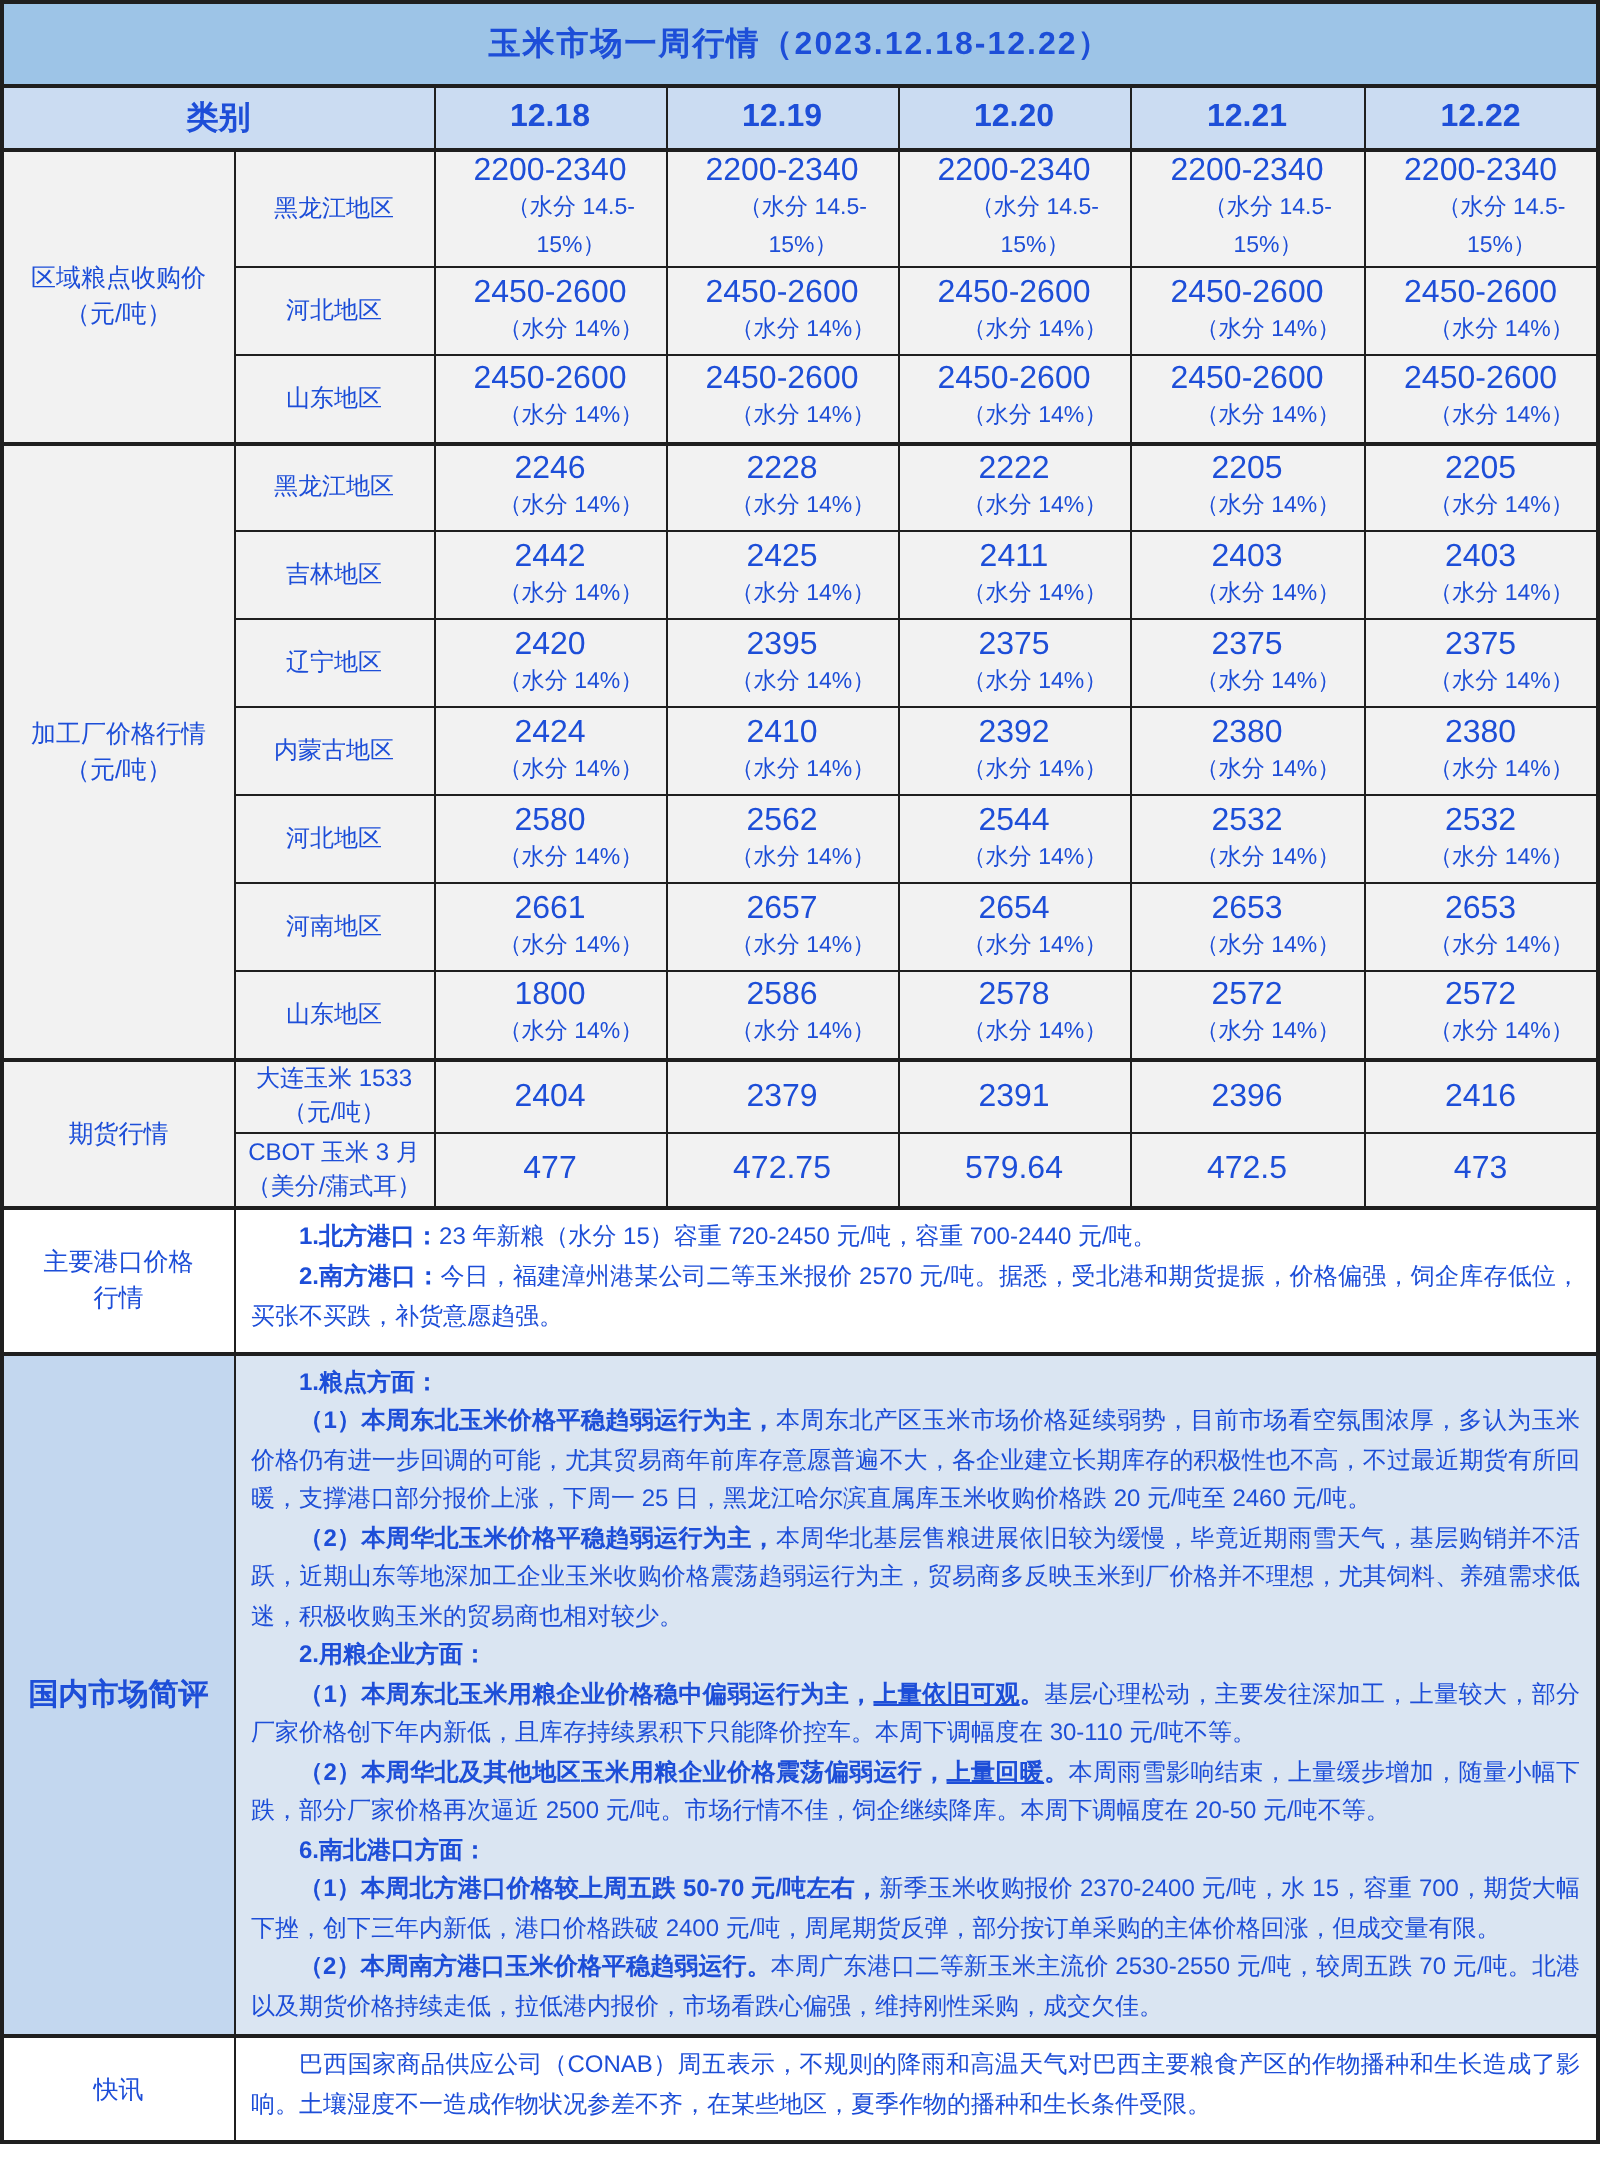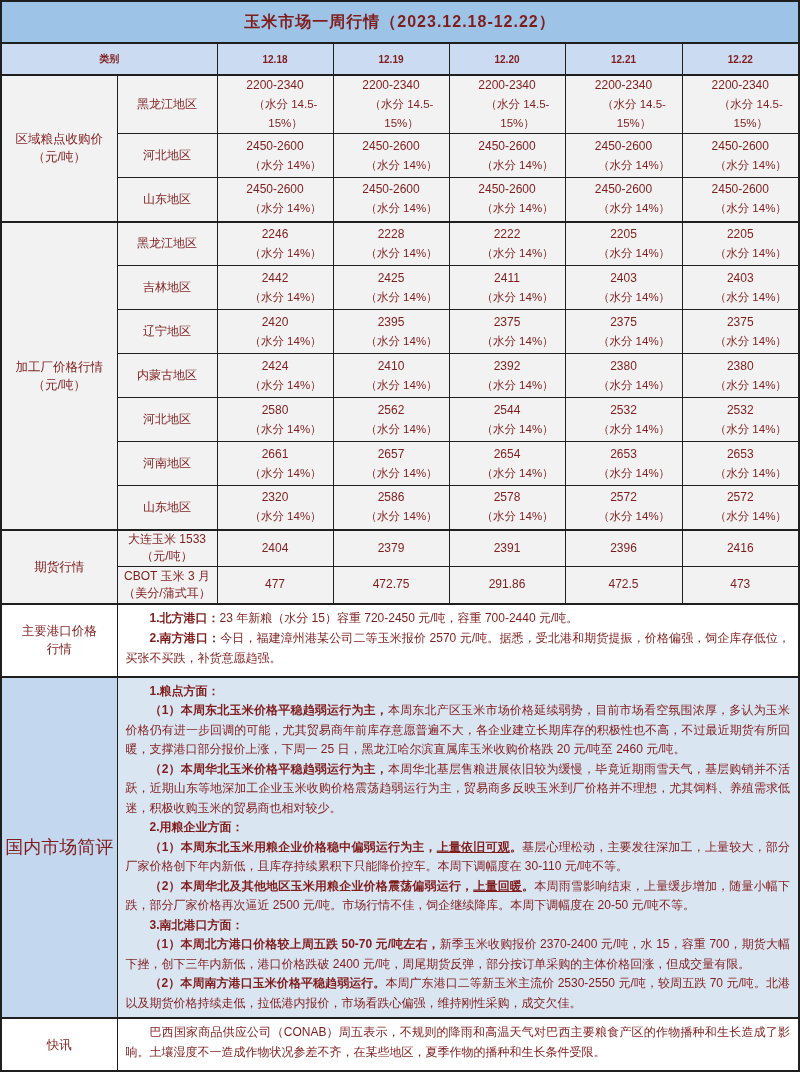--- a/index.html
+++ b/index.html
@@ -1,37 +1,37 @@
 <!DOCTYPE html>
 <html><head>
 <meta charset="utf-8">
 <style>
   html,body{margin:0;padding:0;background:#ffffff;}
   .page{width:800px;box-sizing:border-box;}
   table{border-collapse:collapse;width:798px;table-layout:fixed;margin:0;
-        font-family:"Liberation Sans","DejaVu Sans",sans-serif;color:#7f1d1d;}
+        font-family:"Liberation Sans","DejaVu Sans",sans-serif;color:#1d4ed8;}
   td{border:1px solid #1f1f1f;text-align:center;vertical-align:middle;padding:0 2px;
      background:#f2f2f2;font-size:12px;box-sizing:border-box;}
   table{border:2px solid #1f1f1f;}
   tr.sec-start td{border-top:2px solid #1f1f1f;}
 
   td.title-cell{background:#9dc4e7;height:42px;font-size:16px;font-weight:bold;
                 letter-spacing:1px;border-bottom:2px solid #1f1f1f;}
-  tr.header-row td{background:#cbdcf2;height:32px;font-weight:bold;font-size:10px;}
+  tr.header-row td{background:#cbdcf2;height:32px;font-weight:bold;font-size:16px;}
 
   td.sec-label{font-weight:normal;font-size:12.5px;line-height:18px;}
   td.region{font-size:12px;}
-  .val{line-height:19px;font-size:12px;}
+  .val{line-height:19px;font-size:16px;}
   .note{line-height:19px;font-size:11.5px;margin-left:21px;}
   tr.r44 td{height:44px;}
   tr.r37 td{height:37px;}
 
   td.text-cell{background:#ffffff;text-align:left;padding:3px 8px 8px 8px;}
   td.white{background:#ffffff;}
-  td.blue-label{background:#c3d7ef;font-weight:normal;font-size:18px;}
+  td.blue-label{background:#c3d7ef;font-weight:bold;font-size:15px;}
   td.blue-body{background:#dae5f2;text-align:left;padding:4px 8px;margin-top:48px;}
   .para{margin:0;text-indent:2em;font-size:12px;line-height:19.5px;text-align:justify;}
   .para b{font-weight:bold;}
   .para u{}
   td.ports-cell .para{line-height:20px;}
   td.news-cell .para{line-height:20px;}
 </style>
 </head>
 <body>
 
@@ -273,21 +273,21 @@
             <div class="note">（水分 14%）</div>
           </td>
     <td>
             <div class="val">2653</div>
             <div class="note">（水分 14%）</div>
           </td>
   </tr>
   <tr class="r44">
     <td class="region">山东地区</td>
     <td>
-            <div class="val">2320</div>
+            <div class="val">1800</div>
             <div class="note">（水分 14%）</div>
           </td>
     <td>
             <div class="val">2586</div>
             <div class="note">（水分 14%）</div>
           </td>
     <td>
             <div class="val">2578</div>
             <div class="note">（水分 14%）</div>
           </td>
@@ -328,21 +328,21 @@
       <div>CBOT 玉米 3 月</div>
       <div>（美分/蒲式耳）</div>
     </td>
     <td>
             <div class="val">477</div>
           </td>
     <td>
             <div class="val">472.75</div>
           </td>
     <td>
-            <div class="val">291.86</div>
+            <div class="val">579.64</div>
           </td>
     <td>
             <div class="val">472.5</div>
           </td>
     <td>
             <div class="val">473</div>
           </td>
   </tr>
 
   <tr class="sec-start">
@@ -358,21 +358,21 @@
 
   <tr class="sec-start">
     <td class="blue-label">国内市场简评</td>
     <td colspan="6" class="blue-body">
       <p class="para"><b><span>1.粮点方面：</span><u></u><span></span></b><span></span></p>
       <p class="para"><b><span>（1）本周东北玉米价格平稳趋弱运行为主，</span><u></u><span></span></b><span>本周东北产区玉米市场价格延续弱势，目前市场看空氛围浓厚，多认为玉米价格仍有进一步回调的可能，尤其贸易商年前库存意愿普遍不大，各企业建立长期库存的积极性也不高，不过最近期货有所回暖，支撑港口部分报价上涨，下周一 25 日，黑龙江哈尔滨直属库玉米收购价格跌 20 元/吨至 2460 元/吨。</span></p>
       <p class="para"><b><span>（2）本周华北玉米价格平稳趋弱运行为主，</span><u></u><span></span></b><span>本周华北基层售粮进展依旧较为缓慢，毕竟近期雨雪天气，基层购销并不活跃，近期山东等地深加工企业玉米收购价格震荡趋弱运行为主，贸易商多反映玉米到厂价格并不理想，尤其饲料、养殖需求低迷，积极收购玉米的贸易商也相对较少。</span></p>
       <p class="para"><b><span>2.用粮企业方面：</span><u></u><span></span></b><span></span></p>
       <p class="para"><b><span>（1）本周东北玉米用粮企业价格稳中偏弱运行为主，</span><u>上量依旧可观</u><span>。</span></b><span>基层心理松动，主要发往深加工，上量较大，部分厂家价格创下年内新低，且库存持续累积下只能降价控车。本周下调幅度在 30-110 元/吨不等。</span></p>
       <p class="para"><b><span>（2）本周华北及其他地区玉米用粮企业价格震荡偏弱运行，</span><u>上量回暖</u><span>。</span></b><span>本周雨雪影响结束，上量缓步增加，随量小幅下跌，部分厂家价格再次逼近 2500 元/吨。市场行情不佳，饲企继续降库。本周下调幅度在 20-50 元/吨不等。</span></p>
-      <p class="para"><b><span>3.南北港口方面：</span><u></u><span></span></b><span></span></p>
+      <p class="para"><b><span>6.南北港口方面：</span><u></u><span></span></b><span></span></p>
       <p class="para"><b><span>（1）本周北方港口价格较上周五跌 50-70 元/吨左右，</span><u></u><span></span></b><span>新季玉米收购报价 2370-2400 元/吨，水 15，容重 700，期货大幅下挫，创下三年内新低，港口价格跌破 2400 元/吨，周尾期货反弹，部分按订单采购的主体价格回涨，但成交量有限。</span></p>
       <p class="para"><b><span>（2）本周南方港口玉米价格平稳趋弱运行。</span><u></u><span></span></b><span>本周广东港口二等新玉米主流价 2530-2550 元/吨，较周五跌 70 元/吨。北港以及期货价格持续走低，拉低港内报价，市场看跌心偏强，维持刚性采购，成交欠佳。</span></p>
     </td>
   </tr>
 
   <tr class="sec-start">
     <td class="sec-label white">快讯</td>
     <td colspan="6" class="text-cell news-cell">
       <p class="para">巴西国家商品供应公司（CONAB）周五表示，不规则的降雨和高温天气对巴西主要粮食产区的作物播种和生长造成了影响。土壤湿度不一造成作物状况参差不齐，在某些地区，夏季作物的播种和生长条件受限。</p>
     </td>

